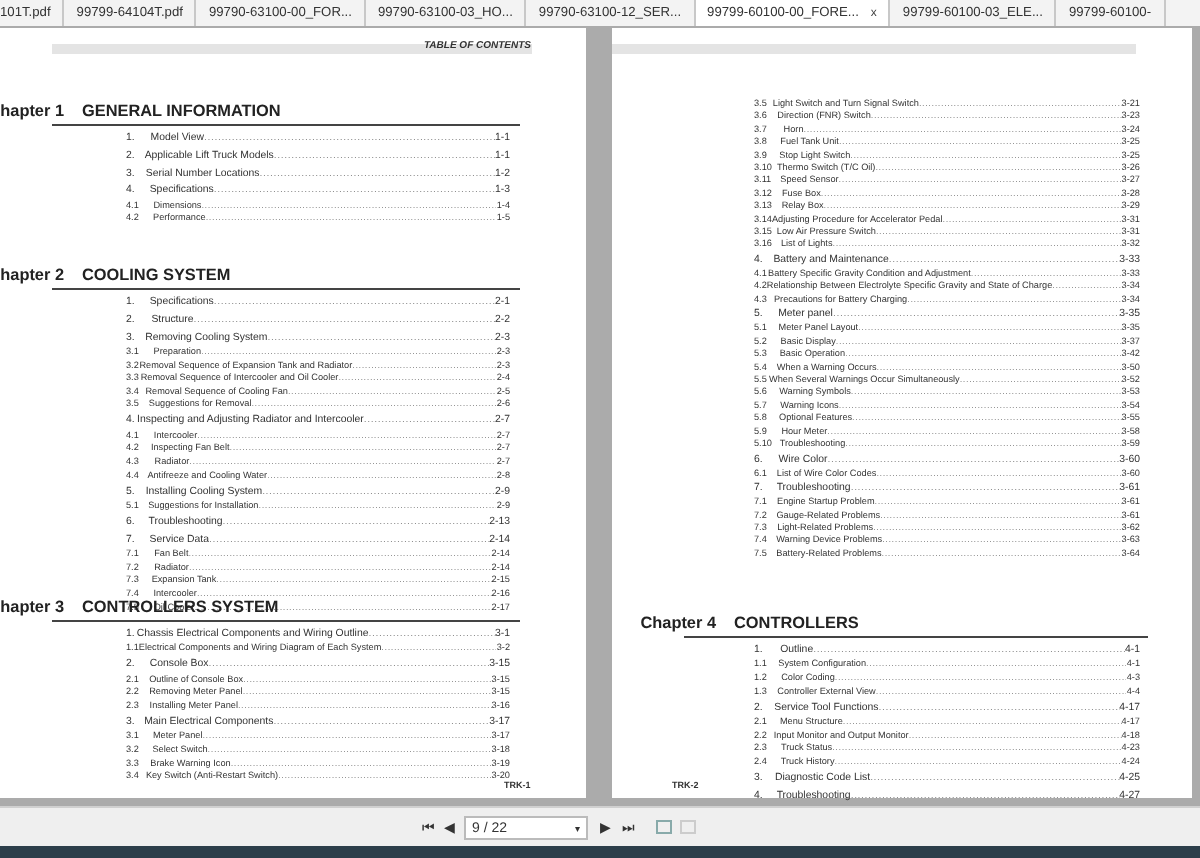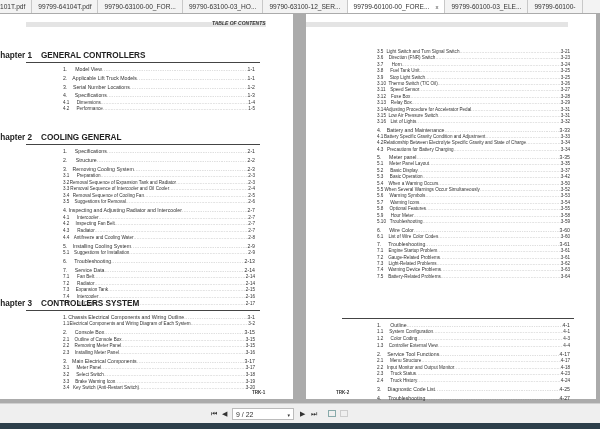--- a/index.html
+++ b/index.html
@@ -43,21 +43,21 @@
     <div class="tab"><span>99790-63100-12_SER...</span></div>
     <div class="tab active"><span>99799-60100-00_FORE...</span><span class="close">x</span></div>
     <div class="tab"><span>99799-60100-03_ELE...</span></div>
     <div class="tab"><span>99799-60100-</span></div>
   </div>
 
 <div class="viewer">
   <div class="page left" id="pageLeft">
     <div class="hdrbar"></div>
     <div class="hdrtitle" style="left:212px;">TABLE OF CONTENTS</div>
-  <div class="chapter" style="left: -20px; top: 37px;"><span class="num">Chapter 1</span><span>GENERAL CONTROLLERS</span></div>
+  <div class="chapter" style="left: -20px; top: 37px;"><span class="num">Chapter 1</span><span>GENERAL INFORMATION</span></div>
       <div class="chline" style="left: 26px; width: 234px; top: 48px;"></div>
       <div class="entry main" style="left: 63px; top: 52px; width: 192px;">
         <span class="n">1.</span>
         <span class="t">Model View</span>
         <span class="d"></span>
         <span class="p">1-1</span>
       </div>
       <div class="entry main" style="left: 63px; top: 60.8px; width: 192px;">
         <span class="n">2.</span>
         <span class="t">Applicable Lift Truck Models</span>
@@ -81,21 +81,21 @@
         <span class="t">Dimensions</span>
         <span class="d"></span>
         <span class="p">1-4</span>
       </div>
       <div class="entry" style="left: 63px; top: 92.3px; width: 192px;">
         <span class="n">4.2</span>
         <span class="t">Performance</span>
         <span class="d"></span>
         <span class="p">1-5</span>
       </div>
-      <div class="chapter" style="left: -20px; top: 119px;"><span class="num">Chapter 2</span><span>COOLING GENERAL</span></div>
+      <div class="chapter" style="left: -20px; top: 119px;"><span class="num">Chapter 2</span><span>COOLING SYSTEM</span></div>
       <div class="chline" style="left: 26px; width: 234px; top: 130px;"></div>
       <div class="entry main" style="left: 63px; top: 134px; width: 192px;">
         <span class="n">1.</span>
         <span class="t">Specifications</span>
         <span class="d"></span>
         <span class="p">2-1</span>
       </div>
       <div class="entry main" style="left: 63px; top: 142.8px; width: 192px;">
         <span class="n">2.</span>
         <span class="t">Structure</span>
@@ -497,20 +497,21 @@
         <span class="t">Warning Device Problems</span>
         <span class="d"></span>
         <span class="p">3-63</span>
       </div>
       <div class="entry" style="left: 71px; top: 259.8px; width: 193px;">
         <span class="n">7.5</span>
         <span class="t">Battery-Related Problems</span>
         <span class="d"></span>
         <span class="p">3-64</span>
       </div>
+      <div class="chapter" style="left: 0px; top: 293px;"><span class="num">Chapter 4</span><span>CONTROLLERS</span></div>
       <div class="chline" style="left: 36px; width: 232px; top: 304px;"></div>
       <div class="entry main" style="left: 71px; top: 308px; width: 193px;">
         <span class="n">1.</span>
         <span class="t">Outline</span>
         <span class="d"></span>
         <span class="p">4-1</span>
       </div>
       <div class="entry" style="left: 71px; top: 315.3px; width: 193px;">
         <span class="n">1.1</span>
         <span class="t">System Configuration</span>

